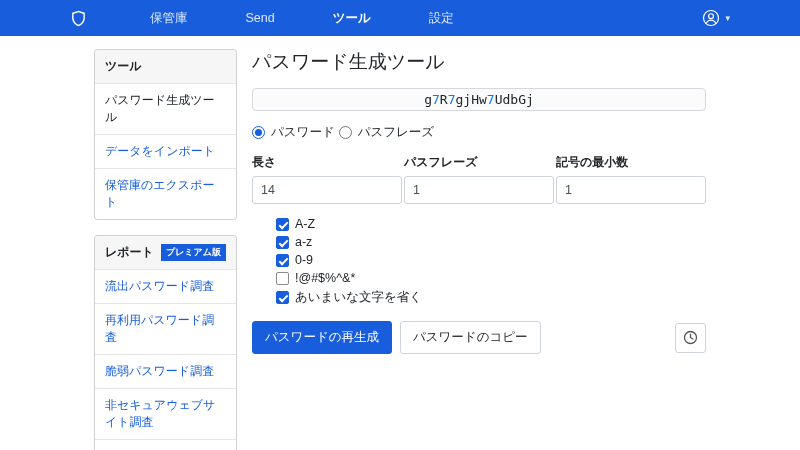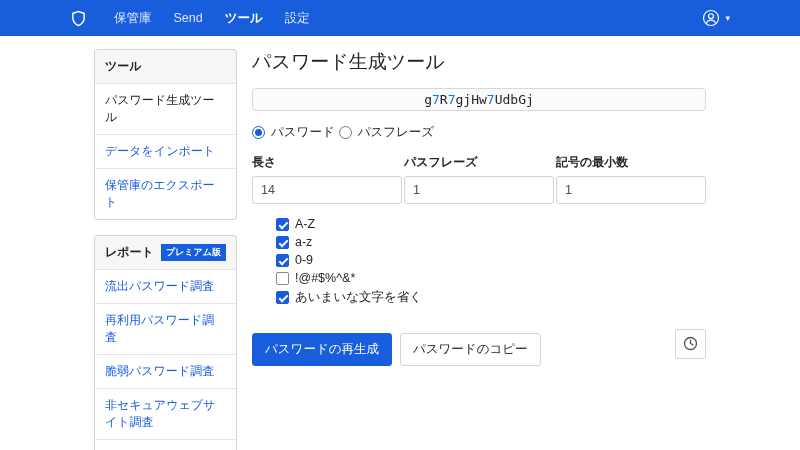--- a/index.html
+++ b/index.html
@@ -2,21 +2,21 @@
 <html><head>
 <meta charset="utf-8">
 <style>
   * { box-sizing: border-box; }
   html, body { margin: 0; padding: 0; background: #ffffff;
     font-family: "Liberation Sans", "DejaVu Sans", sans-serif; color: #212529; }
   body { width: 800px; height: 450px; overflow: hidden; font-size: 12.5px; }
 
   
   .navbar { background: #175DDC; height: 36px; display: flex; align-items: center; }
-  .navbar-inner { width: 660px; margin: 0 auto; display: flex; align-items: center; }
+  .navbar-inner { width: 660px; margin: 0 auto; display: flex; align-items: center; gap: 36px; }
   .logo { display: flex; align-items: center; margin-right: 16px; }
   .nav-link { color: rgba(255,255,255,.85); text-decoration: none; padding: 0 11px;
     font-size: 12.5px; line-height: 36px; cursor: pointer; }
   .nav-link.active { color: #fff; font-weight: bold; }
   .navbar-right { margin-left: auto; display: flex; align-items: center; gap: 5px;
     color: #fff; cursor: pointer; }
   .caret { font-size: 9px; color: rgba(255,255,255,.9); }
 
   
   .container { width: 612px; margin: 0 auto; padding-top: 13px; display: flex;
@@ -63,21 +63,21 @@
     cursor: pointer; font-size: 12.5px; padding-left: 24px; }
   .checkbox { width: 13px; height: 13px; border: 1px solid #8a8a8a; border-radius: 2px;
     background: #fff; position: relative; flex: none; }
   .checkbox[data-checked="true"] { background: #175DDC; border-color: #175DDC; }
   .checkbox[data-checked="true"]::after { content: ""; position: absolute; left: 4px;
     top: 1px; width: 3px; height: 7px; border: solid #fff; border-width: 0 2px 2px 0;
     transform: rotate(45deg); }
 
   .btn-row { display: flex; gap: 8px; align-items: center; margin-top: 15px; }
   .btn { font-size: 12.5px; padding: 7px 12px; border-radius: 3px; cursor: pointer;
-    font-family: "Liberation Sans", sans-serif; margin-top: 12px; }
+    font-family: "Liberation Sans", sans-serif; }
   .btn-primary { background: #175DDC; color: #fff; border: 1px solid #175DDC; }
   .btn-outline { background: #fff; color: #212529; border: 1px solid #ced4da; }
   .btn-icon { margin-left: auto; width: 31px; height: 30px; display: flex;
     align-items: center; justify-content: center; background: #fff;
     border: 1px solid #ced4da; border-radius: 3px; cursor: pointer; }
 </style>
 </head>
 <body>
 
 <nav class="navbar">

